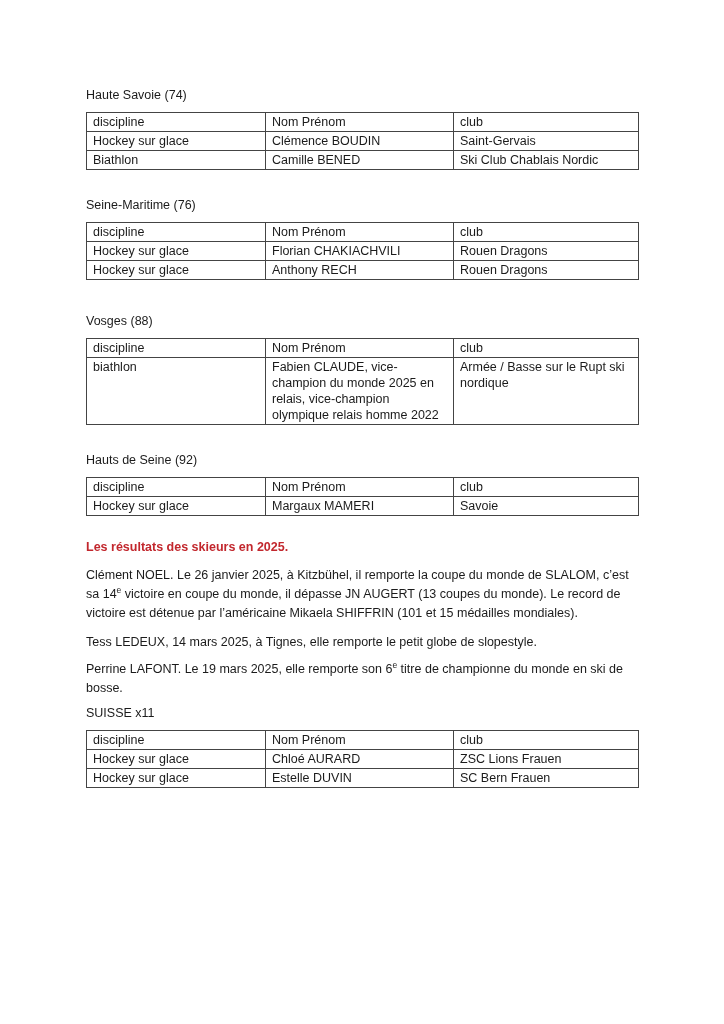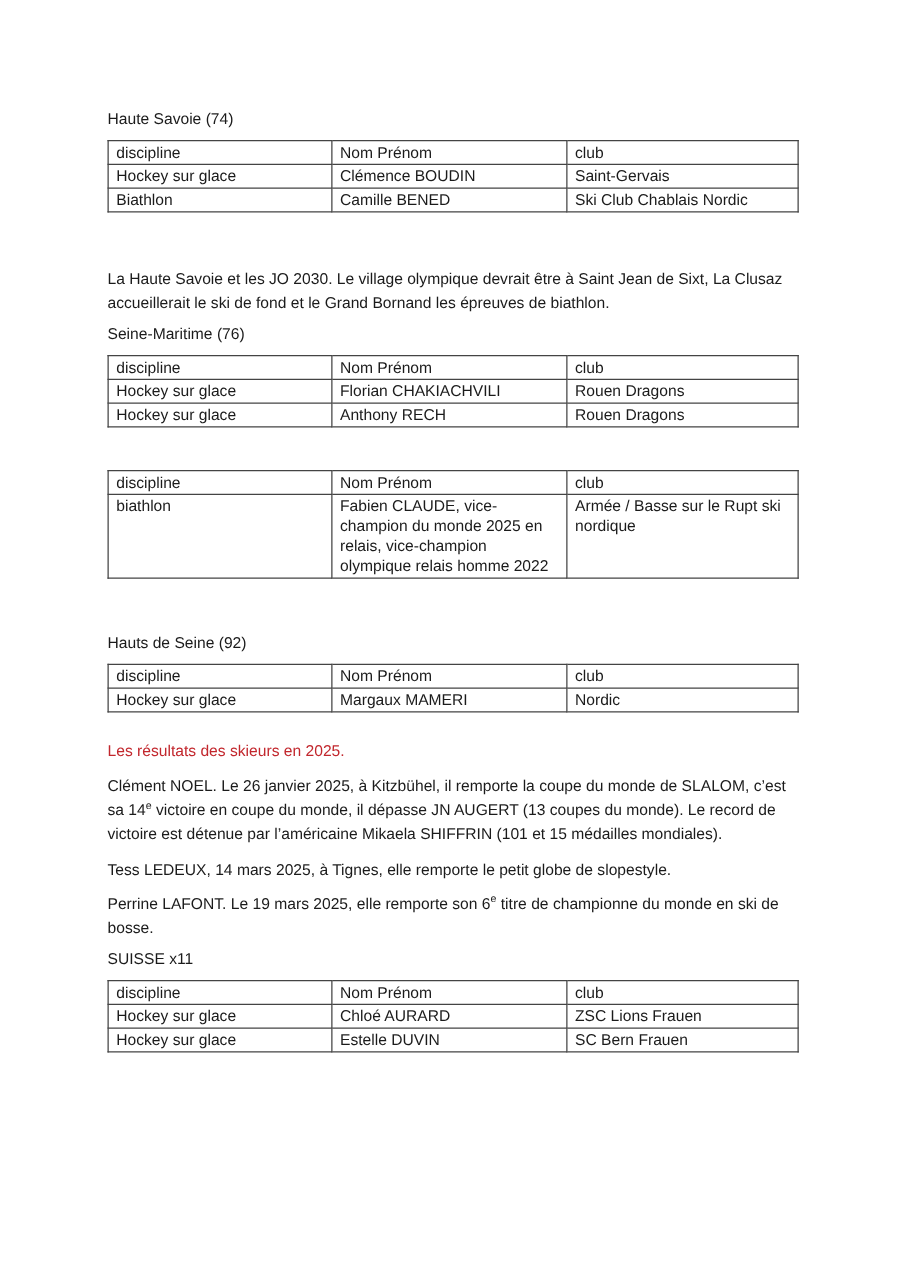--- a/index.html
+++ b/index.html
@@ -24,38 +24,38 @@
     height: 1024px;
     padding: 88px 86px 1px 86px;
   }
   .heading {
     margin: 0 0 9px 0;
     line-height: 15px;
   }
   .red-heading {
     margin: 0 0 11px 0;
     line-height: 15px;
-    font-weight: normal;
+    font-weight: bold;
     color: var(--heading-red);
   }
   .para {
     margin: 0 0 10px 0;
     line-height: 19px;
   }
   .para.tight { margin-bottom: 8px; }
   sup {
     font-size: 8.5px;
     line-height: 0;
     vertical-align: super;
   }
   table.doc-table {
     border-collapse: collapse;
     table-layout: fixed;
     width: 552px;
-    margin: 0 0 44px 0;
+    margin: 0 0 28px 0;
   }
   table.doc-table.mb34 { margin-bottom: 34px; }
   table.doc-table.mb24 { margin-bottom: 24px; }
   table.doc-table.mb0  { margin-bottom: 0; }
   .doc-table td {
     border: 1px solid var(--table-border);
     padding: 1px 6px;
     line-height: 16px;
     vertical-align: top;
     height: 18px;
@@ -90,21 +90,20 @@
       <td>Saint-Gervais</td>
     </tr>
     <tr>
       <td>Biathlon</td>
       <td>Camille BENED</td>
       <td>Ski Club Chablais Nordic</td>
     </tr>
   </tbody>
     </table>
 
-  <p class="para tight">La Haute Savoie et les JO 2030. Le village olympique devrait être à Saint Jean de Sixt, La Clusaz accueillerait le ski de fond et le Grand Bornand les épreuves de biathlon.</p>
 
   <div class="heading">Seine-Maritime (76)</div>
 
   <table class="doc-table mb34">
     <colgroup>
         <col class="col-discipline">
         <col class="col-nom">
         <col class="col-club">
       </colgroup>
     <tbody>
@@ -119,20 +118,21 @@
       <td>Rouen Dragons</td>
     </tr>
     <tr>
       <td>Hockey sur glace</td>
       <td>Anthony RECH</td>
       <td>Rouen Dragons</td>
     </tr>
   </tbody>
     </table>
 
+  <div class="heading">Vosges (88)</div>
 
   <table class="doc-table">
     <colgroup>
         <col class="col-discipline">
         <col class="col-nom">
         <col class="col-club">
       </colgroup>
     <tbody>
         <tr>
       <td>discipline</td>
@@ -157,21 +157,21 @@
       </colgroup>
     <tbody>
         <tr>
       <td>discipline</td>
       <td>Nom Prénom</td>
       <td>club</td>
     </tr>
     <tr>
       <td>Hockey sur glace</td>
       <td>Margaux MAMERI</td>
-      <td>Nordic</td>
+      <td>Savoie</td>
     </tr>
   </tbody>
     </table>
 
   <div class="red-heading">Les résultats des skieurs en 2025.</div>
 
   <p class="para"><span>Clément NOEL. Le 26 janvier 2025, à Kitzbühel, il remporte la coupe du monde de SLALOM, c’est sa 14</span><sup>e</sup><span> victoire en coupe du monde, il dépasse JN AUGERT (13 coupes du monde). Le record de victoire est détenue par l’américaine Mikaela SHIFFRIN (101 et 15 médailles mondiales).</span></p>
 
 
   <p class="para tight">Tess LEDEUX, 14 mars 2025, à Tignes, elle remporte le petit globe de slopestyle.</p>

